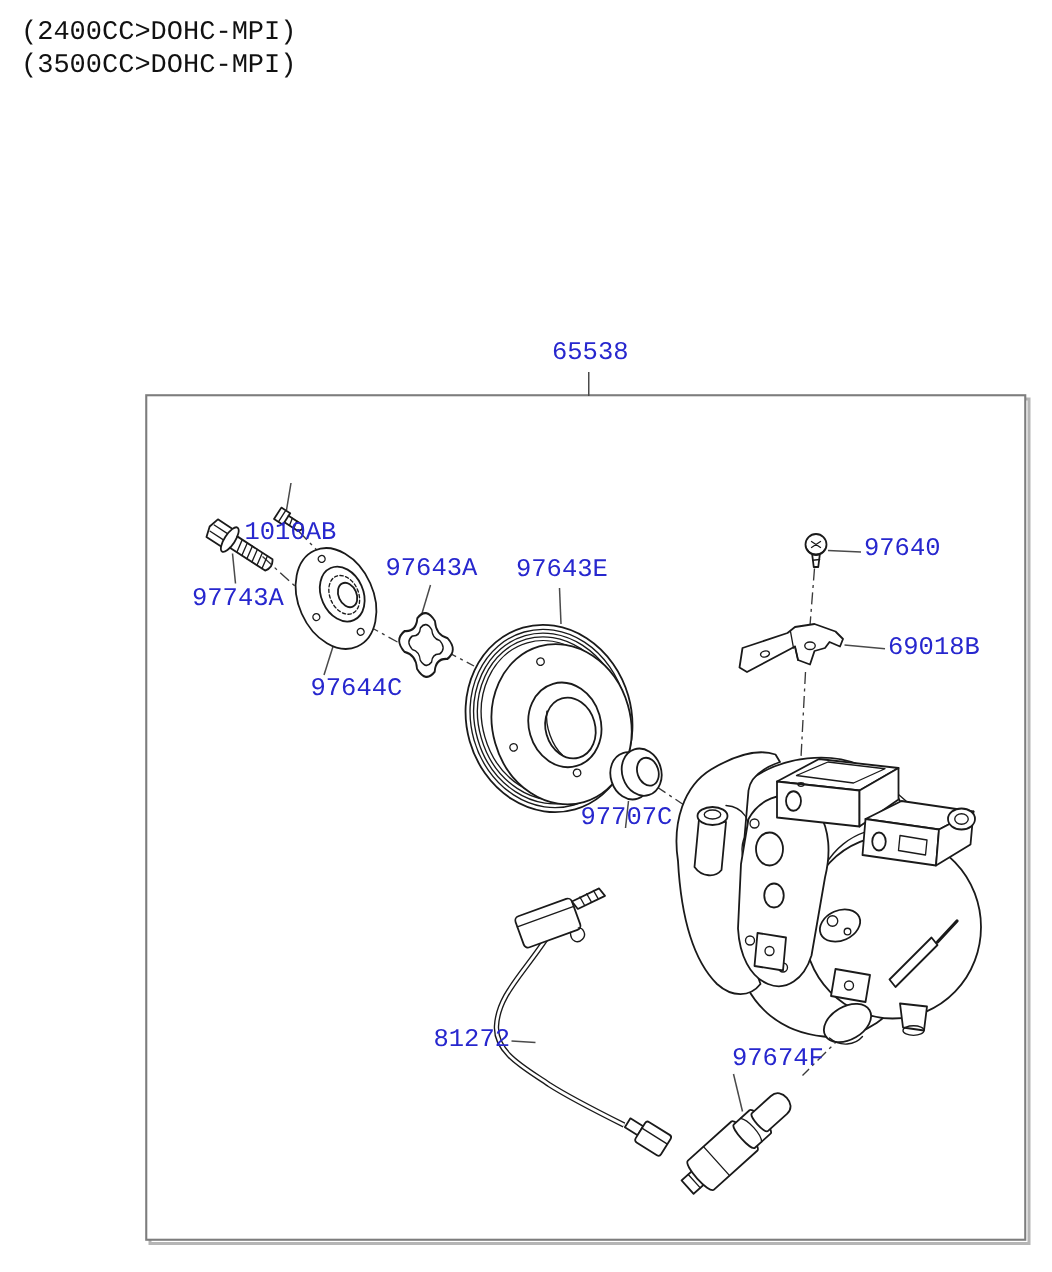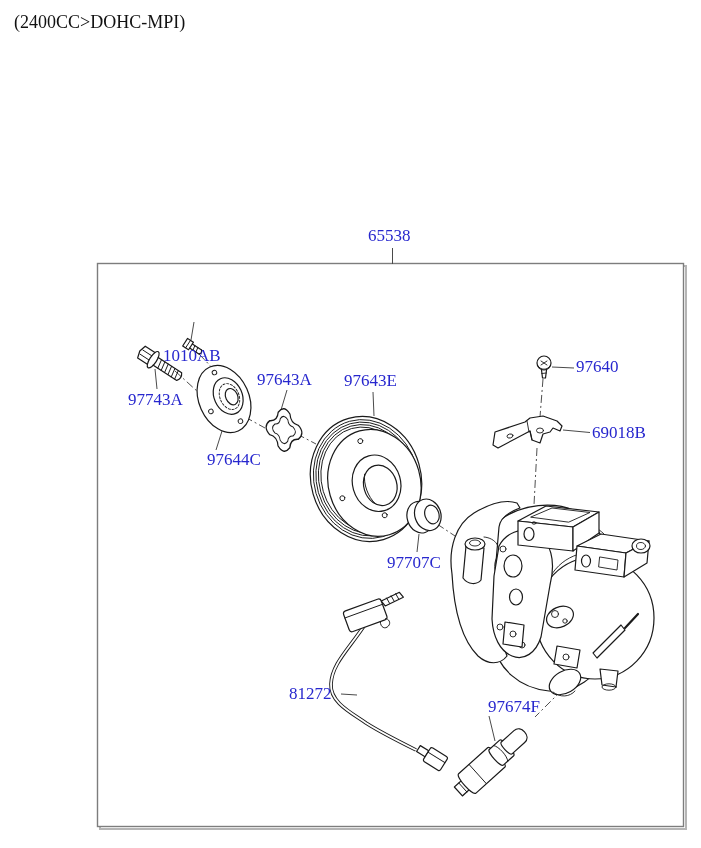--- a/index.html
+++ b/index.html
@@ -5,50 +5,51 @@
   :root{
     --part-number:#2727CE;
     --drawing-line:#1a1a1a;
     --leader-line:#4a4a4a;
     --box-border:#7d7d7d;
     --box-shadow:#b5b5b5;
     --header-text:#111111;
   }
   html,body{margin:0;padding:0;background:#fff;}
   #stage{position:relative;width:701px;height:848px;background:#fff;overflow:hidden;
-         font-family:Liberation Serif, serif;}
+         font-family:Liberation Mono, monospace;}
   #diagram-svg{position:absolute;left:0;top:0;}
   .hdr{position:absolute;left:14px;color:var(--header-text);font-size:18px;white-space:nowrap;}
   #hdr1{top:12px;} #hdr2{top:34px;}
   .part-label{position:absolute;color:var(--part-number);font-size:17px;line-height:19px;
               white-space:nowrap;cursor:pointer;}
   #lbl-97701{left:368px;top:226px;}
   #lbl-1010AB{left:163px;top:302px;margin-top:44px;}
   #lbl-97743A{left:128px;top:390px;}
   #lbl-97643A{left:257px;top:370px;}
   #lbl-97643E{left:344px;top:371px;}
   #lbl-97640{left:576px;top:357px;}
   #lbl-97652B{left:592px;top:423px;}
   #lbl-97644C{left:183px;top:450px;margin-left:24px;}
-  #lbl-97707C{left:387px;top:553px;}
+  #lbl-97707C{left:387px;top:536px;}
   #lbl-91633{left:289px;top:684px;}
   #lbl-97674F{left:488px;top:697px;}
   
   .ln{stroke:var(--drawing-line);fill:none;stroke-width:1.2;stroke-linecap:round;stroke-linejoin:round;}
   .thin{stroke-width:0.9;}
   .fw{stroke:var(--drawing-line);fill:#fff;stroke-width:1.2;stroke-linejoin:round;}
   .dash{stroke:#3a3a3a;fill:none;stroke-width:0.9;stroke-dasharray:8 3 2 3;}
   .leader{stroke:var(--leader-line);fill:none;stroke-width:1;}
 </style>
 </head>
 <body>
 
 <div id="stage">
 
   <div id="hdr1" class="hdr">(2400CC&gt;DOHC-MPI)</div>
+  <div id="hdr2" class="hdr">(3500CC&gt;DOHC-MPI)</div>
 
   <svg id="diagram-svg" width="701" height="848" viewBox="0 0 701 848">
 
     <rect x="100" y="266" width="586" height="563" fill="none" stroke="var(--box-shadow)" stroke-width="2"></rect>
     <rect x="97.5" y="263.5" width="586" height="563" fill="#fff" stroke="var(--box-border)" stroke-width="1.4"></rect>
 
     <g class="leader">
       <line x1="392.5" y1="248" x2="392.5" y2="264"></line>
       <line x1="194" y1="322" x2="191" y2="340"></line>
       <line x1="157" y1="389" x2="155" y2="369"></line>

